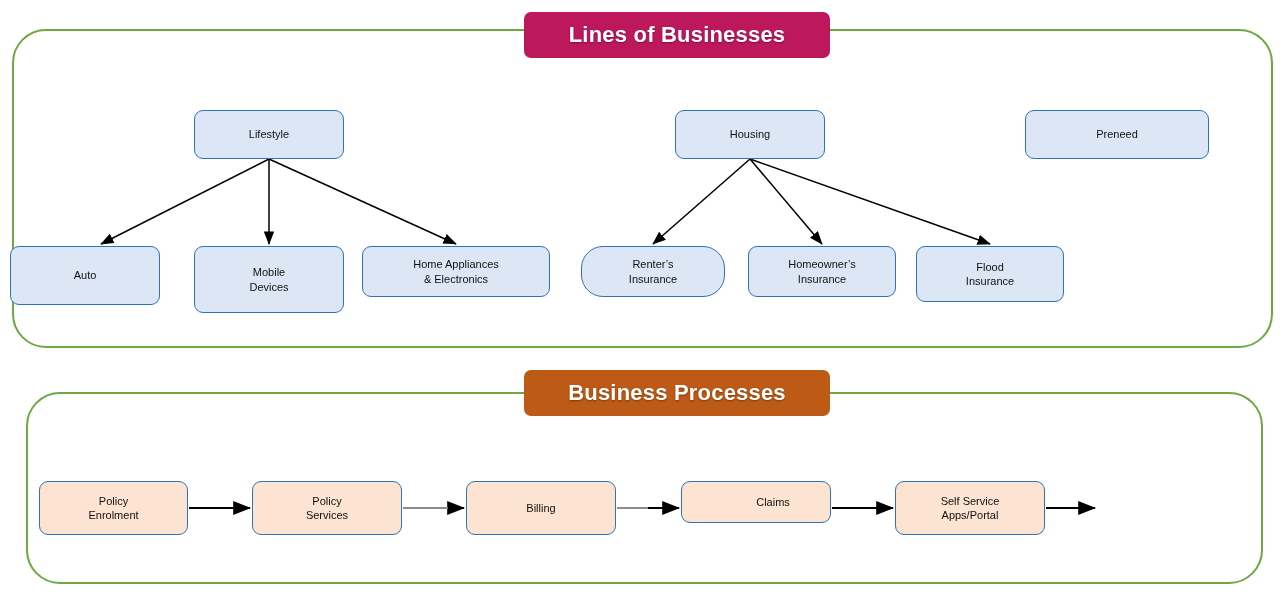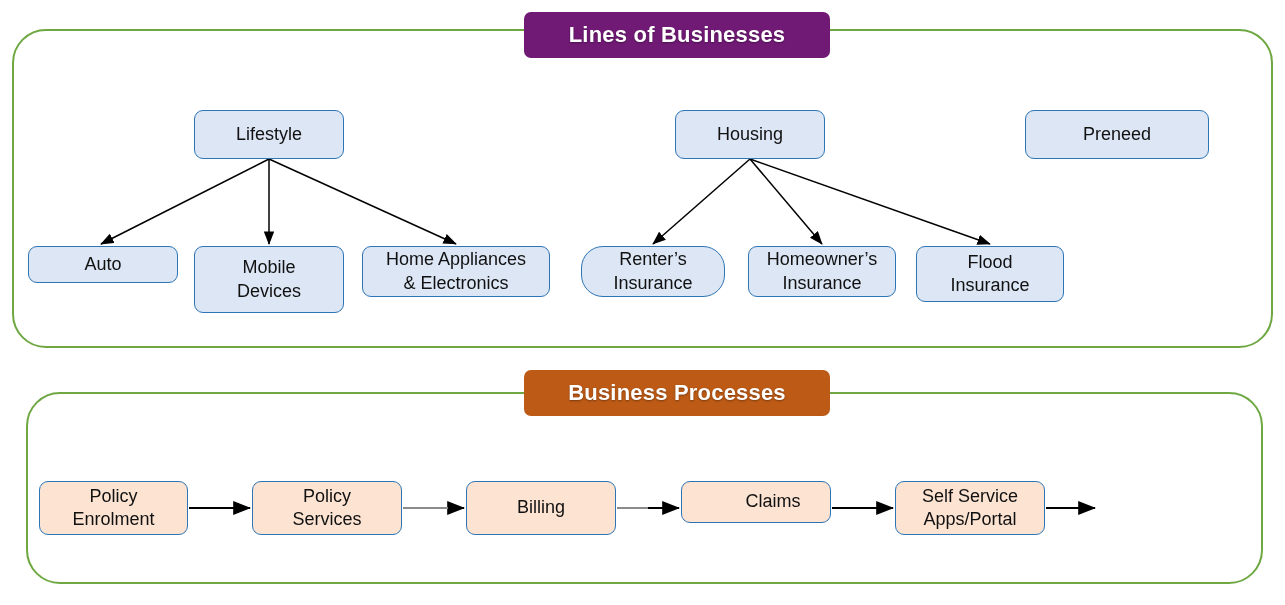--- a/index.html
+++ b/index.html
@@ -41,53 +41,53 @@
     justify-content: center;
     color: #ffffff;
     font-weight: bold;
     font-size: 22px;
     letter-spacing: .2px;
     border-radius: 7px;
     text-shadow: 0 1px 2px rgba(0,0,0,.35);
   }
   #badge-lob {
     left: 524px; top: 12px; width: 306px; height: 46px;
-    background: #701a75;
+    background: #be185d;
   }
   #badge-proc {
     left: 524px; top: 370px; width: 306px; height: 46px;
     background: #BC5A16;
   }
 
   
   .node {
     position: absolute;
     box-sizing: border-box;
     border: 1.6px solid #2E75B6;
     border-radius: 9px;
     display: flex;
     align-items: center;
     justify-content: center;
     text-align: center;
-    font-size: 18px;
+    font-size: 11px;
     color: #111111;
     line-height: 1.28;
     padding: 2px 4px;
     white-space: pre-line;
   }
   .node.blue  { background: #DCE6F5; }
   .node.peach { background: #FCE3D2; }
 
   
   #n-lifestyle { left: 194px; top: 110px; width: 150px; height: 49px; }
   #n-housing   { left: 675px; top: 110px; width: 150px; height: 49px; }
   #n-preneed   { left: 1025px; top: 110px; width: 184px; height: 49px; }
 
   
-  #n-auto      { left: 28px;  top: 246px; width: 150px; height: 37px; }
+  #n-auto      { left: 10px;  top: 246px; width: 150px; height: 59px; }
   #n-mobile    { left: 194px; top: 246px; width: 150px; height: 67px; }
   #n-home      { left: 362px; top: 246px; width: 188px; height: 51px; }
   #n-renters   { left: 581px; top: 246px; width: 144px; height: 51px; border-radius: 22px; }
   #n-homeowner { left: 748px; top: 246px; width: 148px; height: 51px; }
   #n-flood     { left: 916px; top: 246px; width: 148px; height: 56px; }
 
   
   #p-enrolment { left: 39px;  top: 481px; width: 149px; height: 54px; }
   #p-services  { left: 252px; top: 481px; width: 150px; height: 54px; }
   #p-billing   { left: 466px; top: 481px; width: 150px; height: 54px; }

